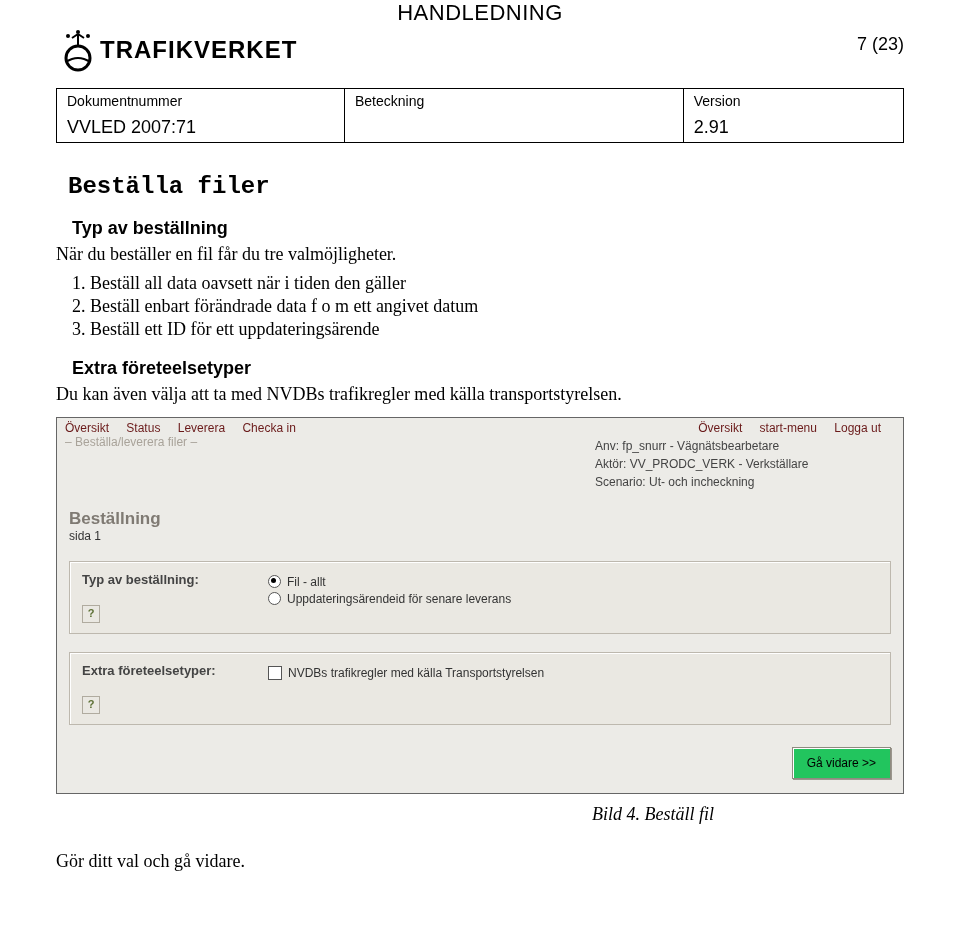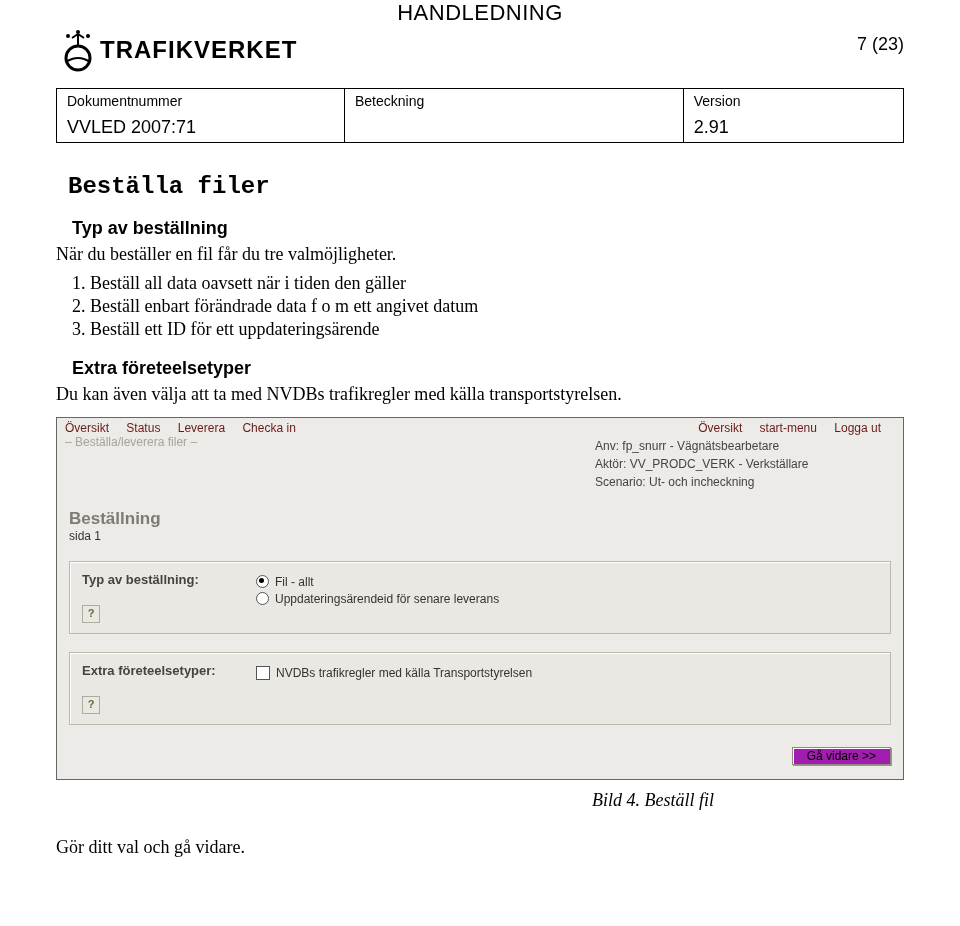--- a/index.html
+++ b/index.html
@@ -24,30 +24,30 @@
 .shead a{color:#6a1a1a;margin-right:14px}
 .sline{padding:0 8px 2px;color:#a9a39a;border-bottom:1px solid #c0bbb3;font-size:12px}
 .sinfo{padding:2px 8px 4px;color:#444;font-size:12px;line-height:1.5}
 .shead-row{display:flex;justify-content:space-between;align-items:flex-start}
 .shead-right{text-align:left}
 .sbody{padding:14px 12px}
 .sh2{font-size:17px;font-weight:700;color:#7f7a73}
 .ssub{font-size:12px;color:#333}
 .panel{border:1px solid #bdb8ae;background:#eae8e2;margin-top:18px;box-shadow:inset 1px 1px 0 #fff}
 .panel-inner{padding:10px 12px}
-.prow{display:flex;gap:14px}
+.prow{display:flex;gap:26px}
 .plabel{min-width:160px;font-size:13px;color:#444;font-weight:700}
 .pfield{flex:1}
 .help{display:inline-block;width:16px;height:16px;text-align:center;line-height:15px;color:#5c6f34;border:1px solid #b0ab9f;font-weight:700;font-size:11px;margin-top:18px}
 .radio,.cb{margin:3px 0;display:flex;align-items:flex-start;gap:6px;font-size:12px}
 .radio .ri{width:11px;height:11px;border:1px solid #555;border-radius:50%;position:relative;background:#fff}
 .radio .ri.on:after{content:"";position:absolute;left:2px;top:2px;width:5px;height:5px;border-radius:50%;background:#000}
 .cb .ci{width:12px;height:12px;border:1px solid #555;background:#fff}
 .btnrow{display:flex;justify-content:flex-end;margin-top:22px}
-.btn{background:#a21caf;border:1px solid #8f8a80;box-shadow:inset 1px 1px 0 #fff,1px 1px 0 #9a968d;padding:1px 14px;font-family:Verdana,Arial,sans-serif;font-size:12px}
+.btn{background:#22c55e;border:1px solid #8f8a80;box-shadow:inset 1px 1px 0 #fff,1px 1px 0 #9a968d;padding:8px 14px;font-family:Verdana,Arial,sans-serif;font-size:12px}
 .caption{font-style:italic;font-size:18px;padding:10px 0 0 536px}
 .footer{font-size:18px;margin-top:26px}
 </style>
 </head>
 <body>
 
 <div class="page">
   <div class="handledning">HANDLEDNING</div>
   <div class="pagenum">7 (23)</div>
 

